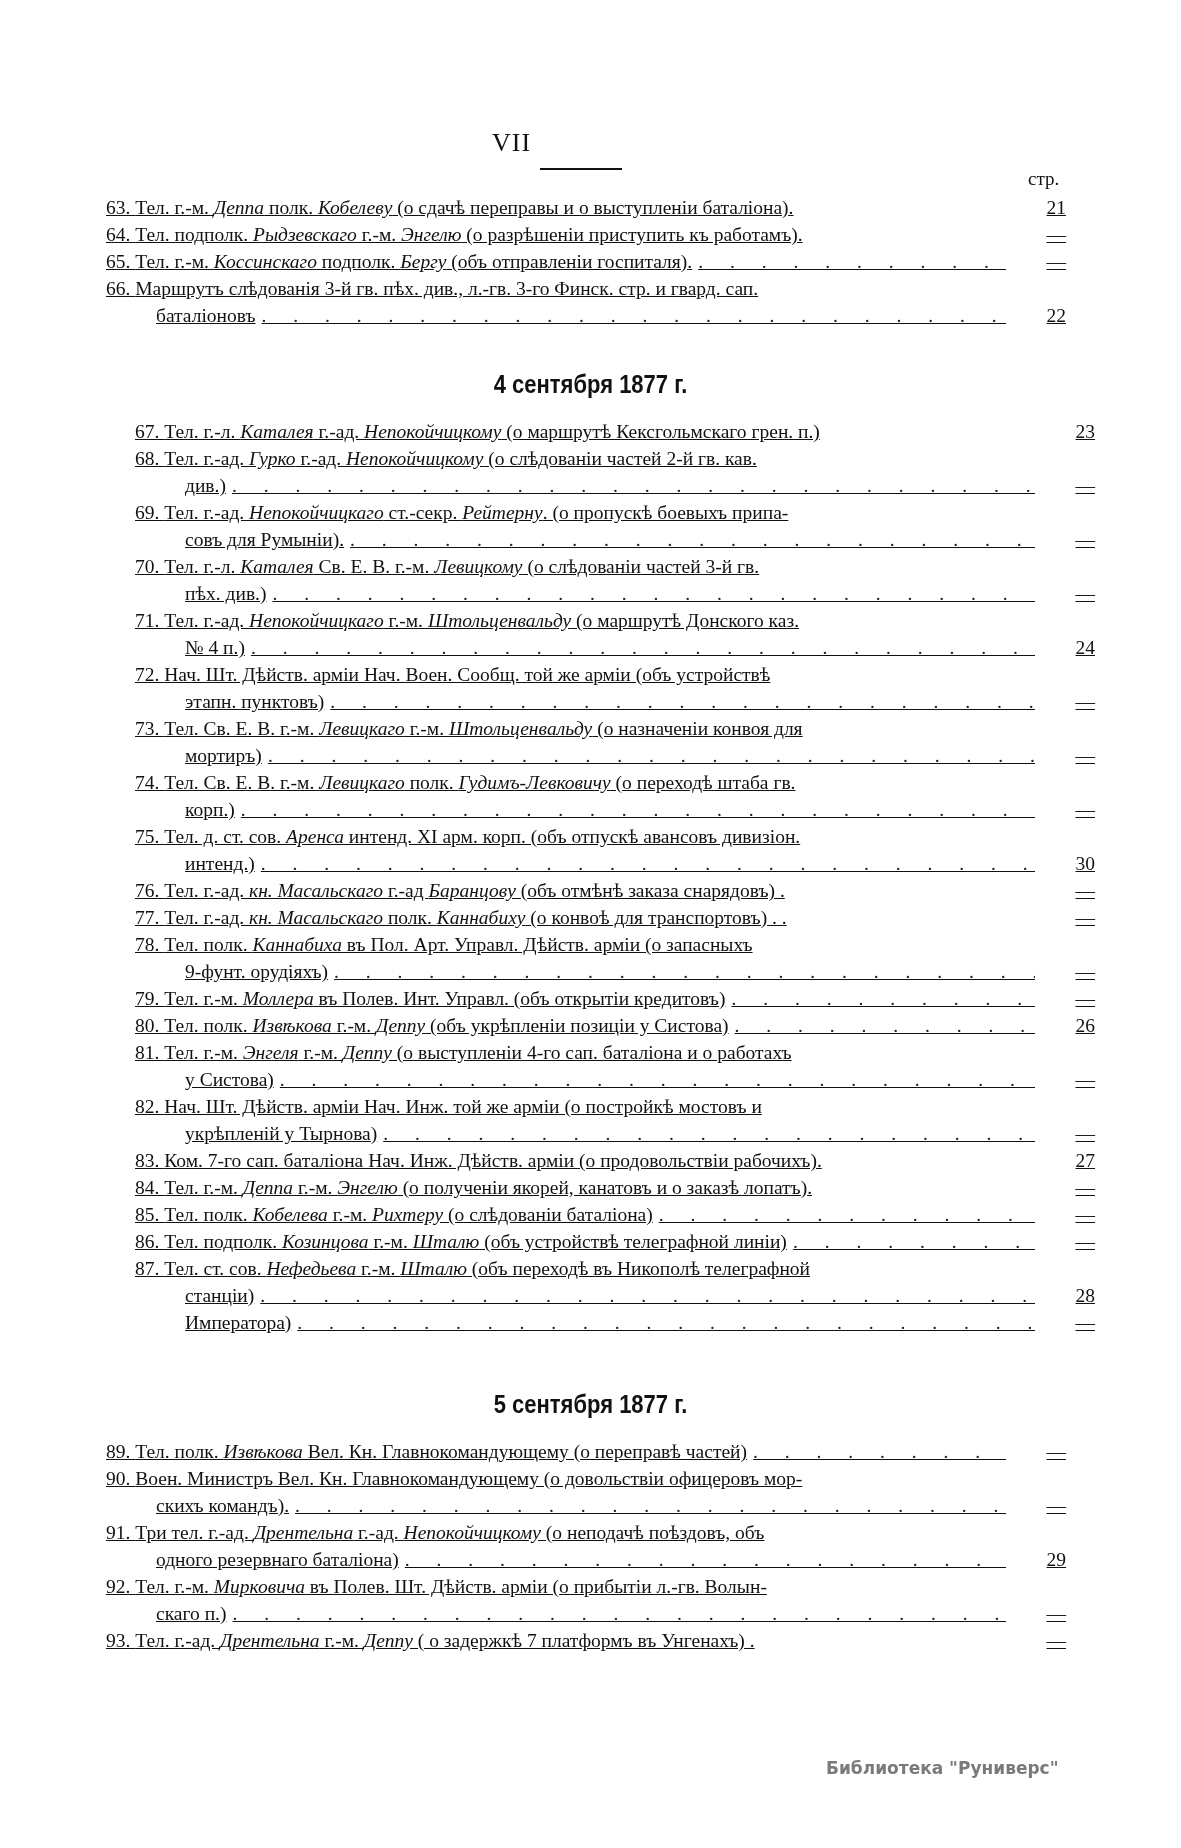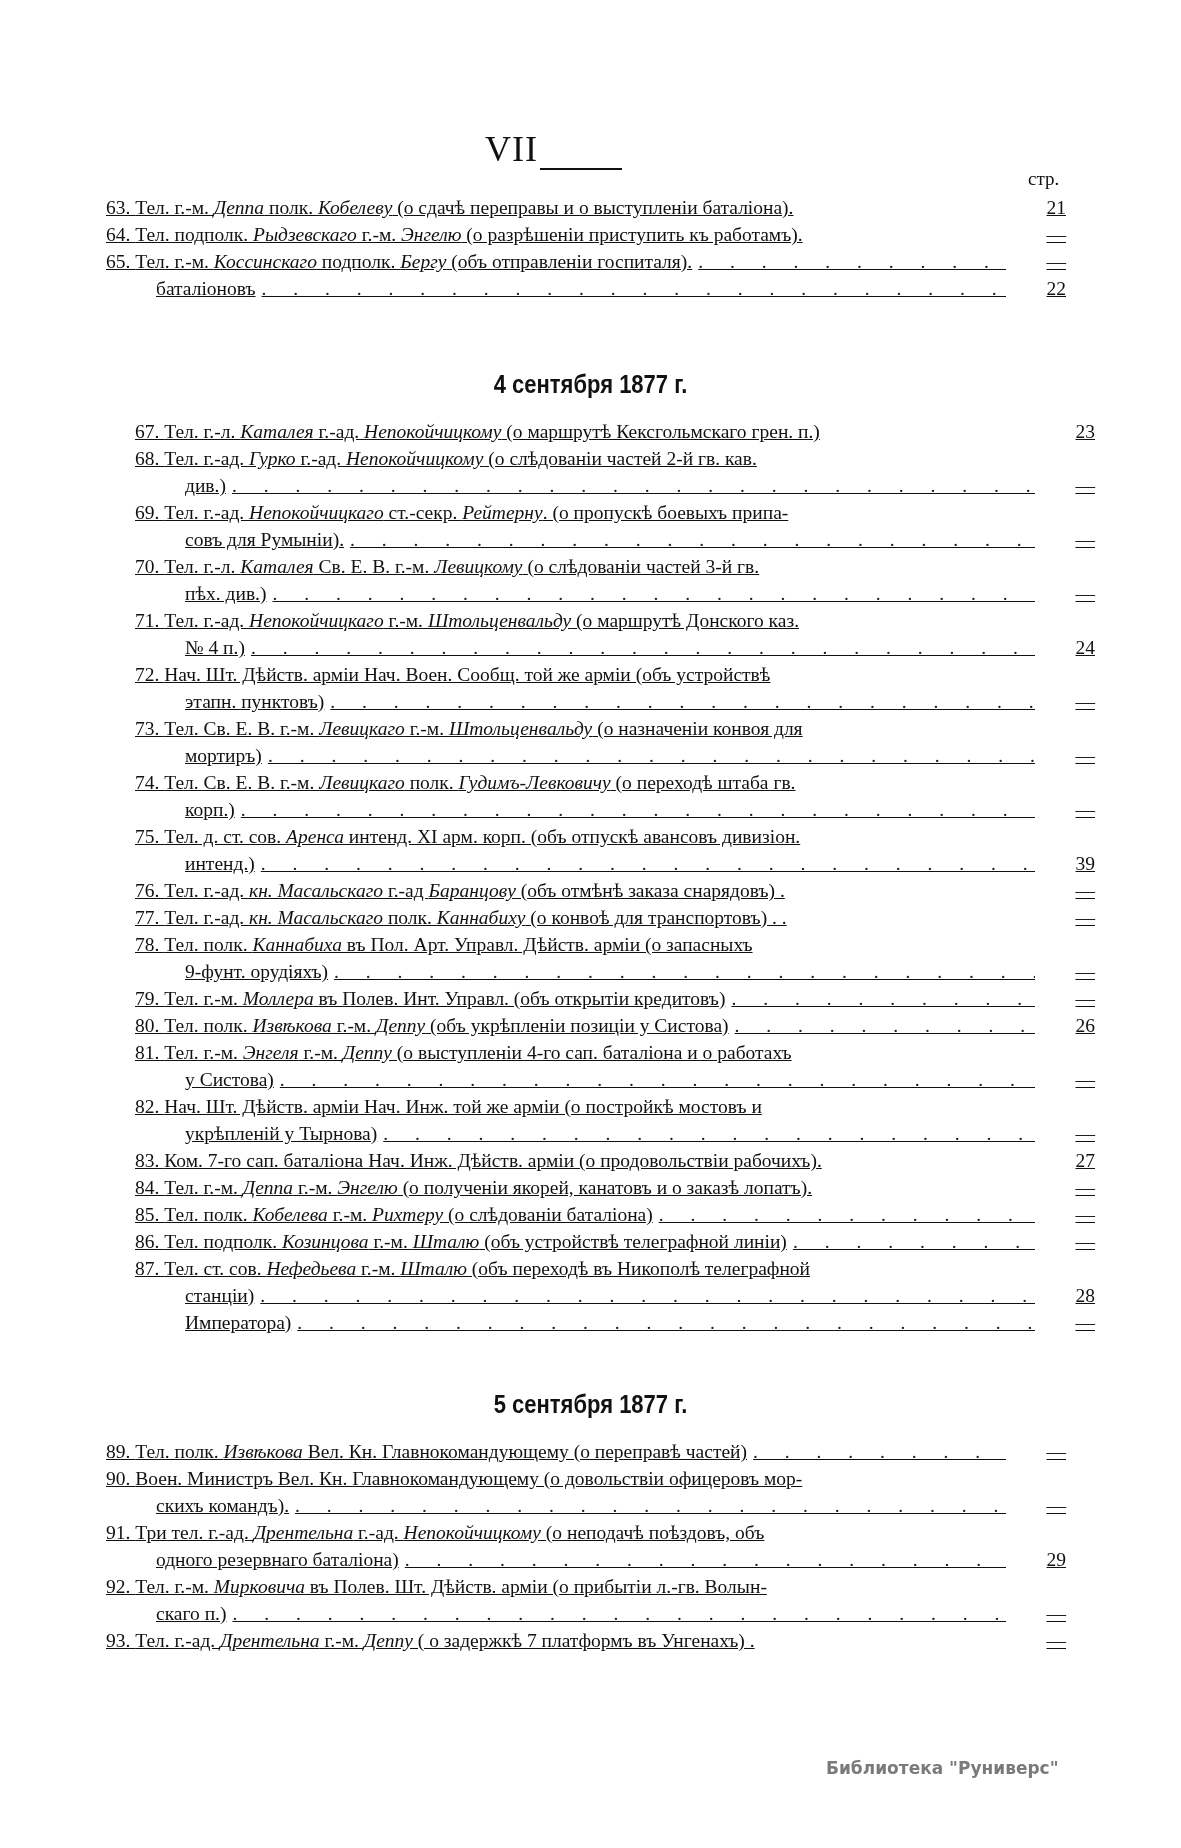--- a/index.html
+++ b/index.html
@@ -1,19 +1,19 @@
 <!DOCTYPE html>
 <html><head>
 <meta charset="utf-8">
 <style>
   html, body { margin: 0; padding: 0; background: #ffffff; }
   body { width: 1181px; height: 1848px; position: relative; overflow: hidden;
          font-family: "Liberation Serif", "DejaVu Serif", serif; color: #111; }
   .page-num { position: absolute; left: 0; width: 1023px; top: 128px; text-align: center;
-              font-size: 36px; letter-spacing: 1px; }
+              font-size: 26px; letter-spacing: 1px; }
   .page-num-rule { position: absolute; left: 540px; width: 82px; top: 168px; height: 2px; background: #111; }
   .col-head { position: absolute; left: 1028px; top: 168px; font-size: 19px; }
   .block { position: absolute; left: 106px; width: 960px; }
   .entry { position: relative; font-size: 19.5px; line-height: 27px; padding-right: 0; text-decoration: underline; }
   .line { display: flex; white-space: nowrap; }
   .line .txt { flex: 0 0 auto; }
   .line .dots { flex: 1 1 auto; overflow: hidden; white-space: nowrap; letter-spacing: 11px; color: #222; padding-left: 6px; }
   .line .pg { flex: 0 0 60px; text-align: right; }
   .line.cont { padding-left: 50px; }
   i { font-style: italic; }
@@ -46,20 +46,25 @@
       </div>
     </div>
     <div class="entry">
       <div class="line">
         <span class="txt"><span>65. </span><span>Тел. г.-м. </span><i>Коссинскаго</i><span> подполк. </span><i>Бергу</i><span> (объ отправленіи госпиталя).</span></span>
         <span class="dots">. . . . . . . . . . . . . . . . . . . . . . . . . . . . . . . . . . . .</span>
         <span class="pg">—</span>
       </div>
     </div>
     <div class="entry">
+      <div class="line">
+        <span class="txt"><span>66. </span><span>Маршрутъ слѣдованія 3-й гв. пѣх. див., л.-гв. 3-го Финск. стр. и гвард. сап.</span></span>
+        <span class="dots"></span>
+        <span class="pg"></span>
+      </div>
       <div class="line cont">
         <span class="txt"><span>баталіоновъ</span></span>
         <span class="dots">. . . . . . . . . . . . . . . . . . . . . . . . . . . . . . . . . . . .</span>
         <span class="pg">22</span>
       </div>
     </div>
   </div>
 <div class="heading" style="top:370px;">4 сентября 1877 г.</div>
 <div class="block" id="sec1" style="top:418px;margin-left:29px;">
     <div class="entry">
@@ -155,21 +160,21 @@
     </div>
     <div class="entry">
       <div class="line">
         <span class="txt"><span>75. </span><span>Тел. д. ст. сов. </span><i>Аренса</i><span> интенд. XI арм. корп. (объ отпускѣ авансовъ дивизіон.</span></span>
         <span class="dots"></span>
         <span class="pg"></span>
       </div>
       <div class="line cont">
         <span class="txt"><span>интенд.)</span></span>
         <span class="dots">. . . . . . . . . . . . . . . . . . . . . . . . . . . . . . . . . . . .</span>
-        <span class="pg">39</span>
+        <span class="pg">30</span>
       </div>
     </div>
     <div class="entry">
       <div class="line">
         <span class="txt"><span>76. </span><span>Тел. г.-ад. </span><i>кн. Масальскаго</i><span> г.-ад </span><i>Баранцову</i><span> (объ отмѣнѣ заказа снарядовъ) .</span></span>
         <span class="dots"></span>
         <span class="pg">—</span>
       </div>
     </div>
     <div class="entry">

